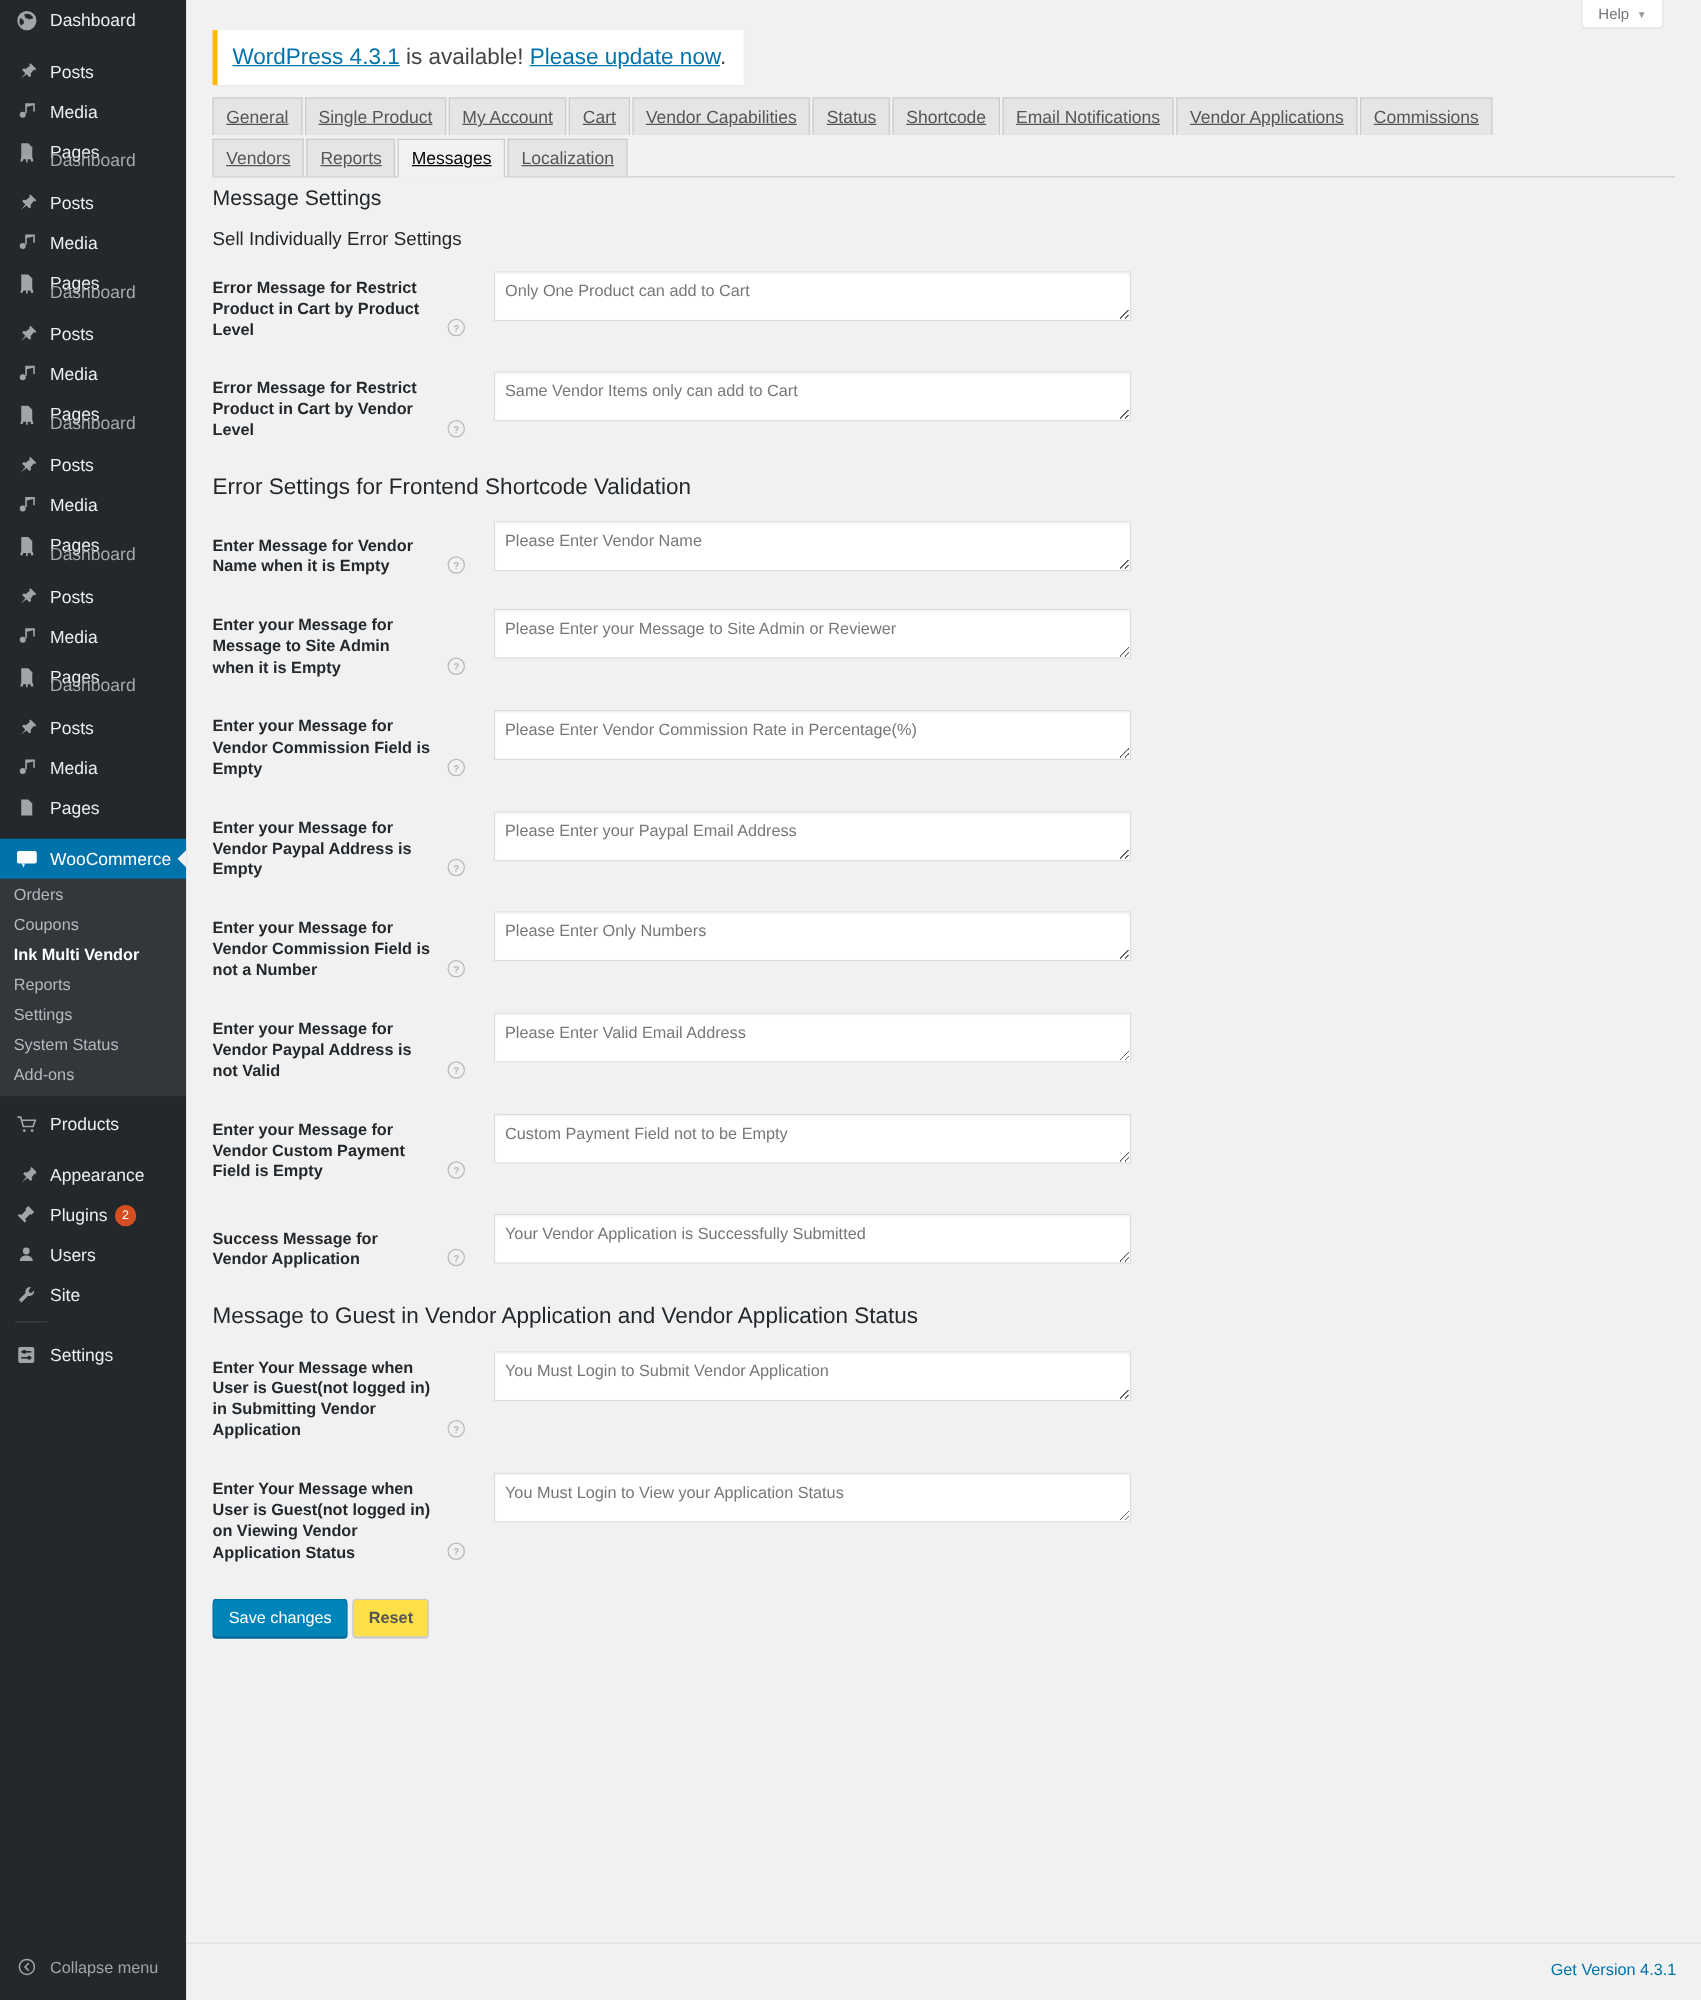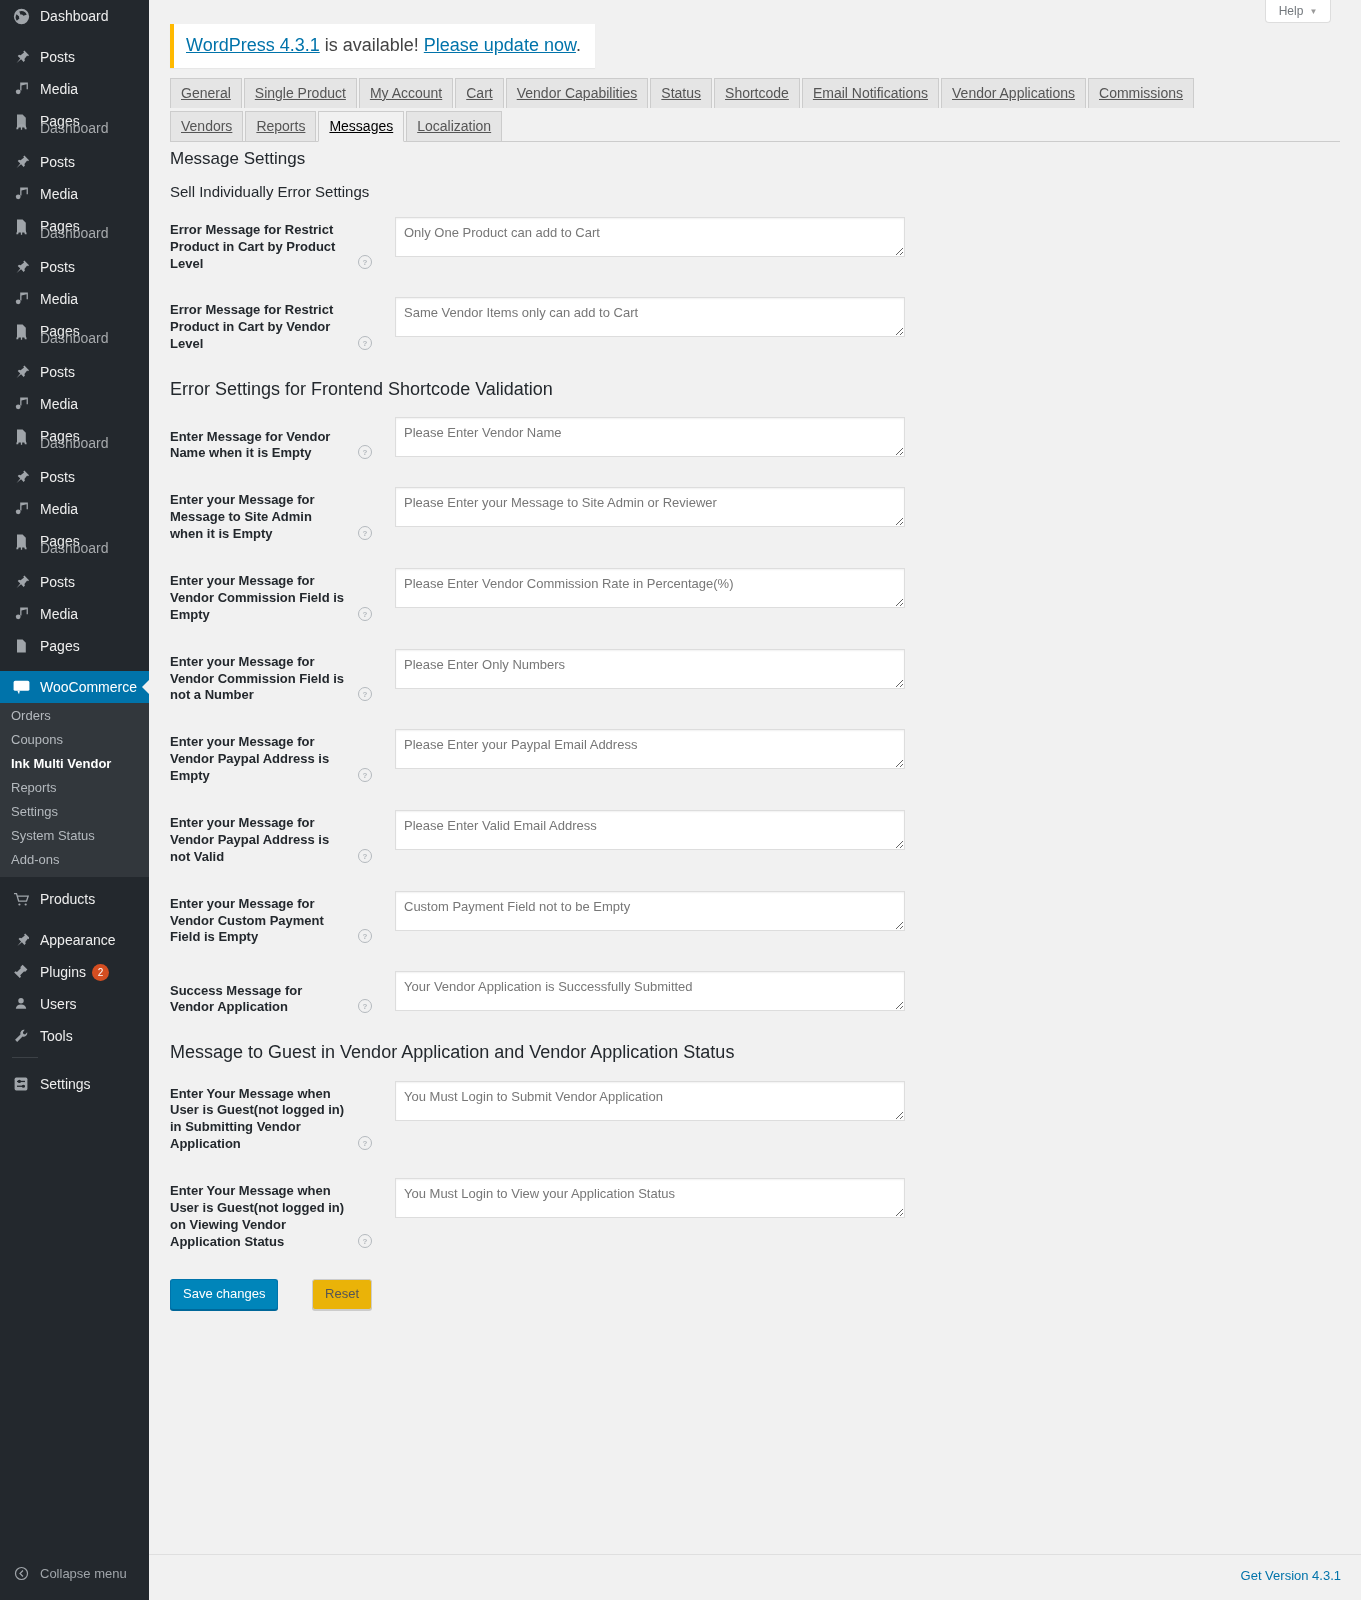--- a/index.html
+++ b/index.html
@@ -263,30 +263,30 @@
     border-bottom-color: #006799;
     color: #fff;
     font-size: 13px;
     padding: 5px 12px 6px;
     border-radius: 3px;
     box-shadow: 0 1px 0 #006799;
     cursor: pointer;
     line-height: 1.4;
   }
   .button-secondary {
-    background: #eab308;
+    background: #fde047;
     border: 1px solid #ccc;
     color: #555;
     font-size: 13px;
     padding: 5px 12px 6px;
     border-radius: 3px;
     box-shadow: 0 1px 0 #ccc;
     cursor: pointer;
-    margin-left: 30px;
     line-height: 1.4;
+    font-weight: bold;
   }
 
   #wpfooter {
     position: absolute;
     left: 149px; right: 0; bottom: 0;
     height: 46px;
     border-top: 1px solid #dfdfdf;
     padding: 13px 20px 0 21px;
     font-size: 13px;
     color: #777;
@@ -574,21 +574,21 @@
         </svg>
     </span>
     <span class="mi-label">Users</span>
   </div>
   <div class="menu-item">
     <span class="mi-icon">
       <svg width="16" height="16" viewBox="0 0 20 20" fill="currentColor">
           <path d="M14.6 2.2a4.6 4.6 0 00-5.3 5.9L2.6 14.8l2.6 2.6 6.7-6.7a4.6 4.6 0 005.9-5.3l-2.7 2.7-2.1-.6-.6-2.1z"></path>
         </svg>
     </span>
-    <span class="mi-label">Tools</span>
+    <span class="mi-label">Site</span>
   </div>
   <div style="height:11px;">
     <div style="border-top:1px solid #3c4146;width:26px;margin:5px 0 0 12px;"></div>
   </div>
   <div class="menu-item">
     <span class="mi-icon">
       <svg width="16" height="16" viewBox="0 0 20 20" fill="currentColor">
           <rect x="2" y="2" width="16" height="16" rx="2"></rect>
           <rect x="5" y="6" width="10" height="1.6" fill="#23282d"></rect>
           <rect x="5" y="12" width="10" height="1.6" fill="#23282d"></rect>
@@ -703,40 +703,40 @@
                   <circle cx="8" cy="8" r="6.5"></circle>
                   <text x="8" y="11.3" font-size="8" fill="#b4b9be" stroke="none" text-anchor="middle" font-family="Liberation Sans">?</text>
                 </svg></span>
         </th>
         <td>
               <textarea class="msg" style="">Please Enter Vendor Commission Rate in Percentage(%)</textarea>
             </td>
       </tr>
       <tr>
         <th>
+          <span class="lbl">Enter your Message for Vendor Paypal Address is Empty</span>
+          <span class="tip"><svg width="16" height="16" viewBox="0 0 16 16" fill="none" stroke="#b4b9be" stroke-width="1">
+                  <circle cx="8" cy="8" r="6.5"></circle>
+                  <text x="8" y="11.3" font-size="8" fill="#b4b9be" stroke="none" text-anchor="middle" font-family="Liberation Sans">?</text>
+                </svg></span>
+        </th>
+        <td>
+              <textarea class="msg" style="">Please Enter your Paypal Email Address</textarea>
+            </td>
+      </tr>
+      <tr>
+        <th>
           <span class="lbl">Enter your Message for Vendor Commission Field is not a Number</span>
           <span class="tip"><svg width="16" height="16" viewBox="0 0 16 16" fill="none" stroke="#b4b9be" stroke-width="1">
                   <circle cx="8" cy="8" r="6.5"></circle>
                   <text x="8" y="11.3" font-size="8" fill="#b4b9be" stroke="none" text-anchor="middle" font-family="Liberation Sans">?</text>
                 </svg></span>
         </th>
         <td>
               <textarea class="msg" style="">Please Enter Only Numbers</textarea>
-            </td>
-      </tr>
-      <tr>
-        <th>
-          <span class="lbl">Enter your Message for Vendor Paypal Address is Empty</span>
-          <span class="tip"><svg width="16" height="16" viewBox="0 0 16 16" fill="none" stroke="#b4b9be" stroke-width="1">
-                  <circle cx="8" cy="8" r="6.5"></circle>
-                  <text x="8" y="11.3" font-size="8" fill="#b4b9be" stroke="none" text-anchor="middle" font-family="Liberation Sans">?</text>
-                </svg></span>
-        </th>
-        <td>
-              <textarea class="msg" style="">Please Enter your Paypal Email Address</textarea>
             </td>
       </tr>
       <tr>
         <th>
           <span class="lbl">Enter your Message for Vendor Paypal Address is not Valid</span>
           <span class="tip"><svg width="16" height="16" viewBox="0 0 16 16" fill="none" stroke="#b4b9be" stroke-width="1">
                   <circle cx="8" cy="8" r="6.5"></circle>
                   <text x="8" y="11.3" font-size="8" fill="#b4b9be" stroke="none" text-anchor="middle" font-family="Liberation Sans">?</text>
                 </svg></span>
         </th>

